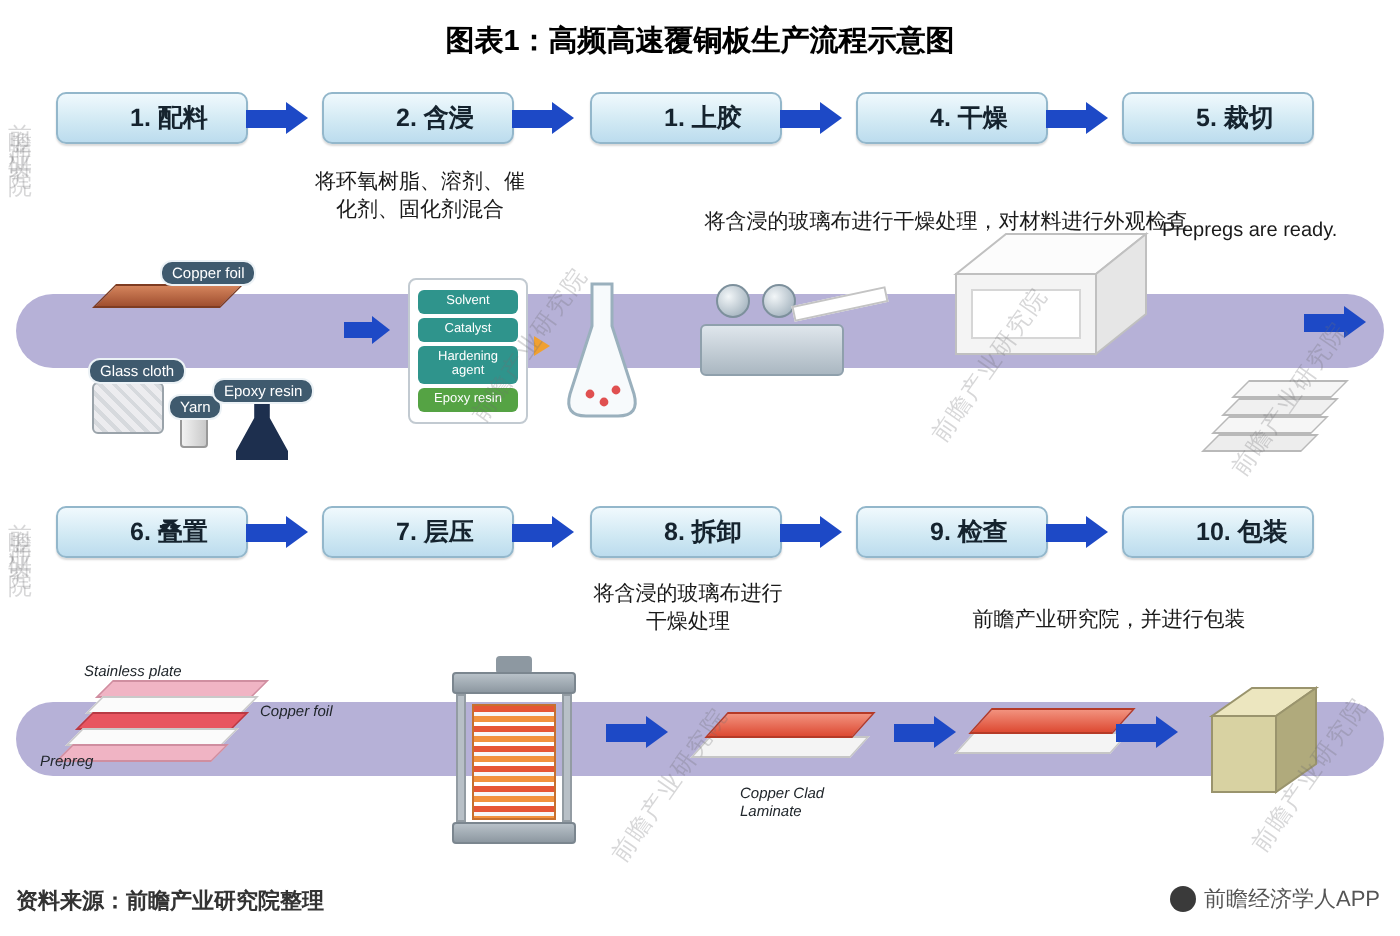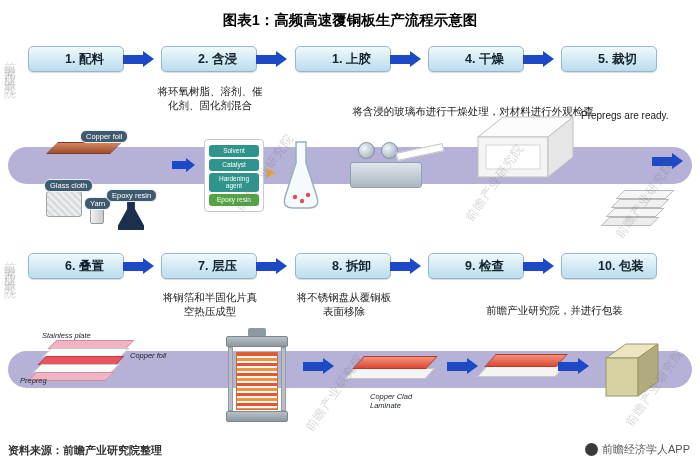--- a/index.html
+++ b/index.html
@@ -129,22 +129,21 @@
   <div class="step" style="left:28px;top:253px">6. 叠置</div>
   <div class="step" style="left:161px;top:253px">7. 层压</div>
   <div class="step" style="left:295px;top:253px">8. 拆卸</div>
   <div class="step" style="left:428px;top:253px">9. 检查</div>
   <div class="step" style="left:561px;top:253px">10. 包装</div>
   <div class="harrow" style="left:123px;top:262px"></div>
   <div class="harrow" style="left:256px;top:262px"></div>
   <div class="harrow" style="left:390px;top:262px"></div>
   <div class="harrow" style="left:523px;top:262px"></div>
 
-  <div class="note" style="left:159px;top:290px;width:102px">将铜箔和半固化片真空热压成型</div>
-  <div class="note" style="left:293px;top:290px;width:102px">将不锈钢盘从覆铜板表面移除</div>
+  <div class="note" style="left:293px;top:290px;width:102px">将含浸的玻璃布进行干燥处理</div>
   <div class="note" style="left:432px;top:303px;width:245px">前瞻产业研究院，并进行包装</div>
 
   <div class="band" style="top:351px"></div>
 
   <div class="shape" style="left:28px;top:340px;width:120px;height:52px">
     <div style="position:absolute;left:24px;top:0;width:78px;height:9px;transform:skewX(-45deg);background:#f0b4c4;border:1px solid #cf8ea0"></div>
     <div style="position:absolute;left:19px;top:8px;width:78px;height:9px;transform:skewX(-45deg);background:#fbfbfb;border:1px solid #c9c9c9"></div>
     <div style="position:absolute;left:14px;top:16px;width:78px;height:9px;transform:skewX(-45deg);background:#e85560;border:1px solid #b83a44"></div>
     <div style="position:absolute;left:9px;top:24px;width:78px;height:9px;transform:skewX(-45deg);background:#fbfbfb;border:1px solid #c9c9c9"></div>
     <div style="position:absolute;left:4px;top:32px;width:78px;height:9px;transform:skewX(-45deg);background:#f0b4c4;border:1px solid #cf8ea0"></div>

